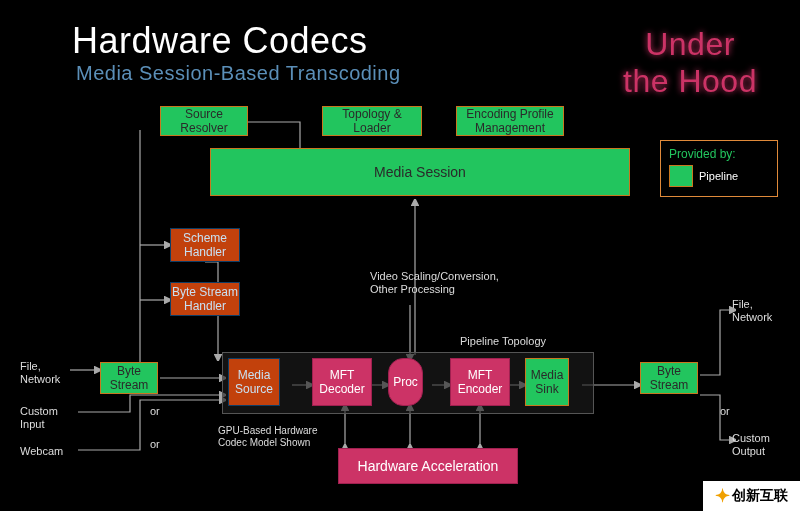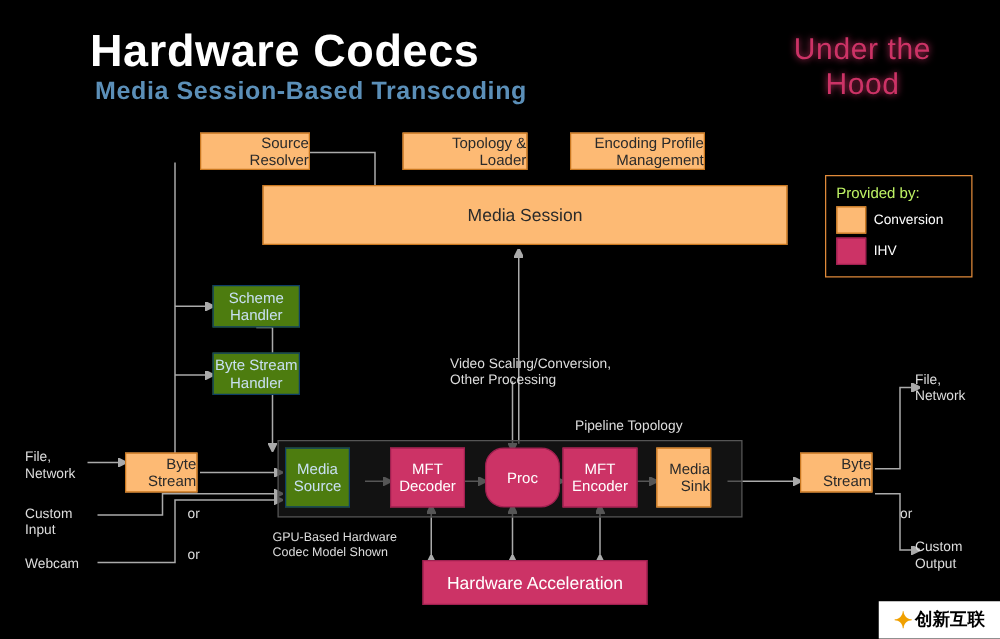--- a/index.html
+++ b/index.html
@@ -8,50 +8,50 @@
     background: #000;
     width: 800px;
     height: 511px;
     position: relative;
     font-family: "Segoe UI Light", "Segoe UI", Arial, sans-serif;
     overflow: hidden;
     color: #fff;
   }
   .title {
     position: absolute;
-    font-weight: 700;
+    font-weight: 400;
     letter-spacing: 0.5px;
   }
   .box {
     position: absolute;
     display: flex;
     align-items: center;
     justify-content: center;
     text-align: center;
     font-size: 12px;
     line-height: 1.2;
     box-sizing: border-box;
   }
-  .orange { background: #fdba74; border: 1px solid #c9771f; color: #2a2a2a; text-align: right; }
-  .blue   { background: #4d7c0f; border: 1px solid #0d3d66; color: #c9e0f2; }
+  .orange { background: #22c55e; border: 1px solid #c9771f; color: #2a2a2a; }
+  .blue   { background: #c2410c; border: 1px solid #0d3d66; color: #c9e0f2; }
   .pink   { background: #cc3366; border: 1px solid #a02050; color: #fff; }
   .label {
     position: absolute;
     font-size: 11px;
     color: #ddd;
     line-height: 1.2;
   }
   .legend {
     position: absolute;
     border: 1px solid #e08a3a;
     box-sizing: border-box;
     padding: 6px 8px;
     font-size: 11px;
   }
-  .legend-title { color:#bef264; font-size:12px; margin-bottom:4px; }
+  .legend-title { color:#22c55e; font-size:12px; margin-bottom:4px; }
   .legend-row { display:flex; align-items:center; margin:3px 0; }
   .swatch { width:22px; height:20px; margin-right:6px; }
   .arrow {
     position: absolute;
     stroke: #aaa;
     fill: none;
     stroke-width: 1.2;
   }
   .pipeline {
     position: absolute;
@@ -69,21 +69,21 @@
     display:flex;
     align-items:center;
   }
   .watermark .k { color:#f0a000; font-size:18px; margin-right:2px;}
 </style>
 </head>
 <body>
 
 <div class="title" style="left:72px; top:20px; font-size:36px; color:#fff;">Hardware Codecs</div>
 <div class="title" style="left:76px; top:62px; font-size:20px; color:#5b8fb8;">Media Session-Based Transcoding</div>
-<div class="title" style="right:40px; top:26px; width:140px; text-align:center; font-size:24px; color:#cc3366; font-weight:400; text-shadow:0 0 6px #cc3366;">Under the Hood</div>
+<div class="title" style="right:40px; top:26px; width:140px; text-align:center; font-size:32px; color:#cc3366; font-weight:400; text-shadow:0 0 6px #cc3366;">Under the Hood</div>
 
 <svg class="arrow" width="800" height="511" style="left:0;top:0;">
   <defs>
     <marker id="ah" markerWidth="6" markerHeight="6" refX="5" refY="3" orient="auto">
       <path d="M0,0 L6,3 L0,6 Z" fill="#aaa"></path>
     </marker>
   </defs>
 
   <path d="M140,130 L140,370" marker-end="url(#ah)"></path>
 
@@ -125,52 +125,48 @@
 </svg>
 
 <div class="box orange" style="left:160px; top:106px; width:88px; height:30px;">Source Resolver</div>
 <div class="box orange" style="left:322px; top:106px; width:100px; height:30px;">Topology &amp; Loader</div>
 <div class="box orange" style="left:456px; top:106px; width:108px; height:30px;">Encoding Profile Management</div>
 <div class="box orange" style="left:210px; top:148px; width:420px; height:48px; font-size:14px;">Media Session</div>
 
 <div class="box blue" style="left:170px; top:228px; width:70px; height:34px;">Scheme Handler</div>
 <div class="box blue" style="left:170px; top:282px; width:70px; height:34px;">Byte Stream Handler</div>
 
-<div class="label" style="left:360px; top:270px; width:130px;margin-top:15px;">Video Scaling/Conversion, Other Processing</div>
+<div class="label" style="left:370px; top:270px; width:130px;">Video Scaling/Conversion, Other Processing</div>
 <div class="label" style="left:460px; top:335px;">Pipeline Topology</div>
 <div class="label" style="left:20px; top:360px; width:55px;">File, Network</div>
 <div class="label" style="left:20px; top:405px; width:55px;">Custom Input</div>
 <div class="label" style="left:20px; top:445px;">Webcam</div>
 <div class="label" style="left:150px; top:405px;">or</div>
 <div class="label" style="left:150px; top:438px;">or</div>
 <div class="label" style="left:732px; top:298px; width:55px;">File, Network</div>
 <div class="label" style="left:720px; top:405px;">or</div>
 <div class="label" style="left:732px; top:432px; width:55px;">Custom Output</div>
 <div class="label" style="left:218px; top:425px; width:100px; font-size:10px;">GPU-Based Hardware Codec Model Shown</div>
 
 <div class="pipeline" style="left:222px; top:352px; width:370px; height:60px;"></div>
 
 <div class="box orange" style="left:100px; top:362px; width:58px; height:32px;">Byte Stream</div>
 <div class="box blue" style="left:228px; top:358px; width:52px; height:48px;">Media Source</div>
 <div class="box pink" style="left:312px; top:358px; width:60px; height:48px;">MFT Decoder</div>
-<div class="box pink" style="left:388px; top:358px; width:60px; height:48px;border-radius:15px;">Proc</div>
+<div class="box pink" style="left:388px; top:358px; width:35px; height:48px;border-radius:15px;">Proc</div>
 <div class="box pink" style="left:450px; top:358px; width:60px; height:48px;">MFT Encoder</div>
 <div class="box orange" style="left:525px; top:358px; width:44px; height:48px;">Media Sink</div>
 <div class="box orange" style="left:640px; top:362px; width:58px; height:32px;">Byte Stream</div>
 
 <div class="box pink" style="left:338px; top:448px; width:180px; height:36px; font-size:14px;">Hardware Acceleration</div>
 
 <div class="legend" style="left:660px; top:140px; width:118px;">
   <div class="legend-title">Provided by:</div>
   <div class="legend-row">
     <div class="swatch orange"></div>
-    <span>Conversion</span>
-  </div>
-  <div class="legend-row">
-    <div class="swatch pink"></div>
-    <span>IHV</span>
+    <span>Pipeline</span>
   </div>
 </div>
 
 <div class="watermark">
   <span class="k">✦</span>
   <span>创新互联</span>
 </div>
 
 </body></html>

